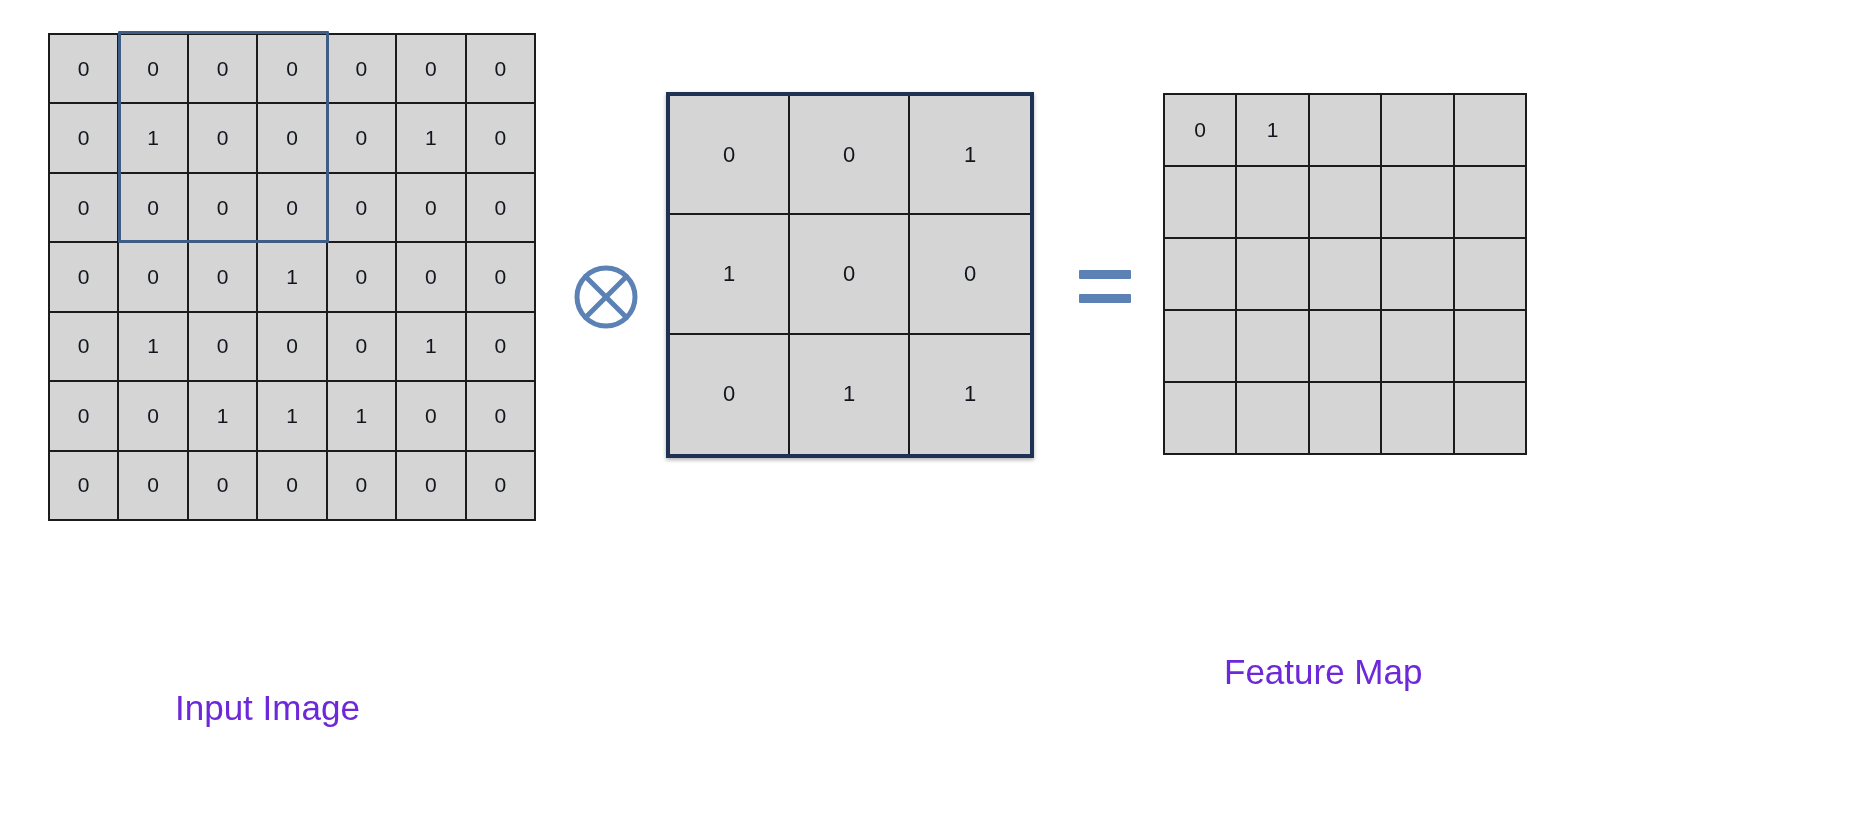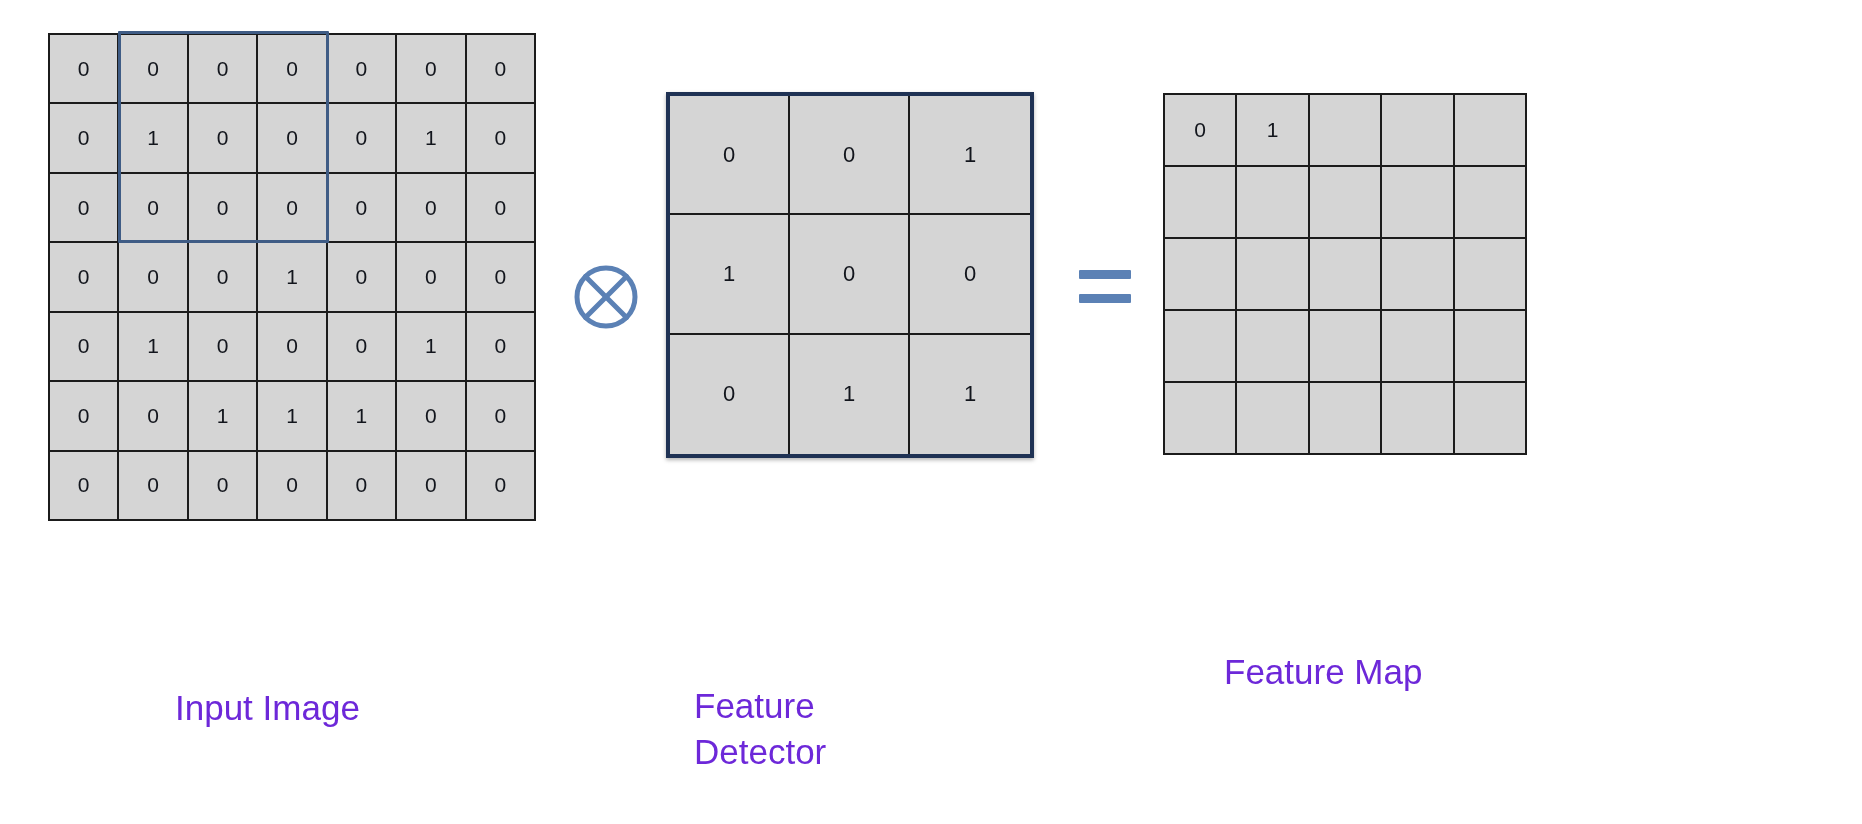--- a/index.html
+++ b/index.html
@@ -245,17 +245,15 @@
       <div class="cell"></div>
       <div class="cell last-col"></div>
       <div class="cell last-row"></div>
       <div class="cell last-row"></div>
       <div class="cell last-row"></div>
       <div class="cell last-row"></div>
       <div class="cell last-col last-row"></div>
     </div>
 
   <div class="caption" id="caption-input">Input Image</div>
-  <div class="caption" id="caption-detector">Feature
-Detector</div>
   <div class="caption" id="caption-map">Feature Map</div>
 
 </div>
 
 </body></html>

